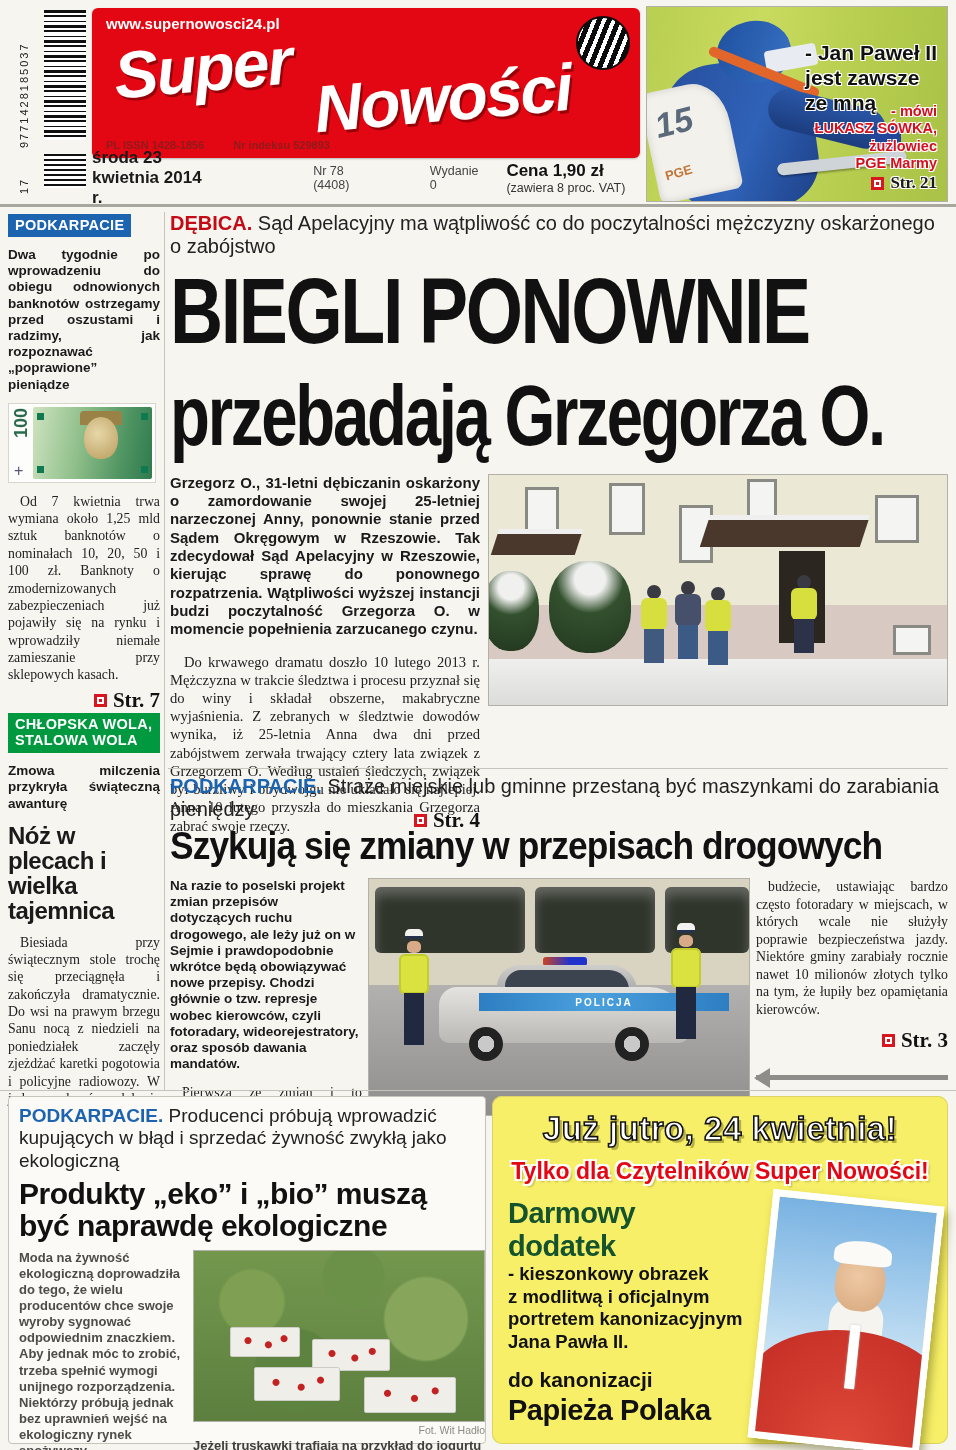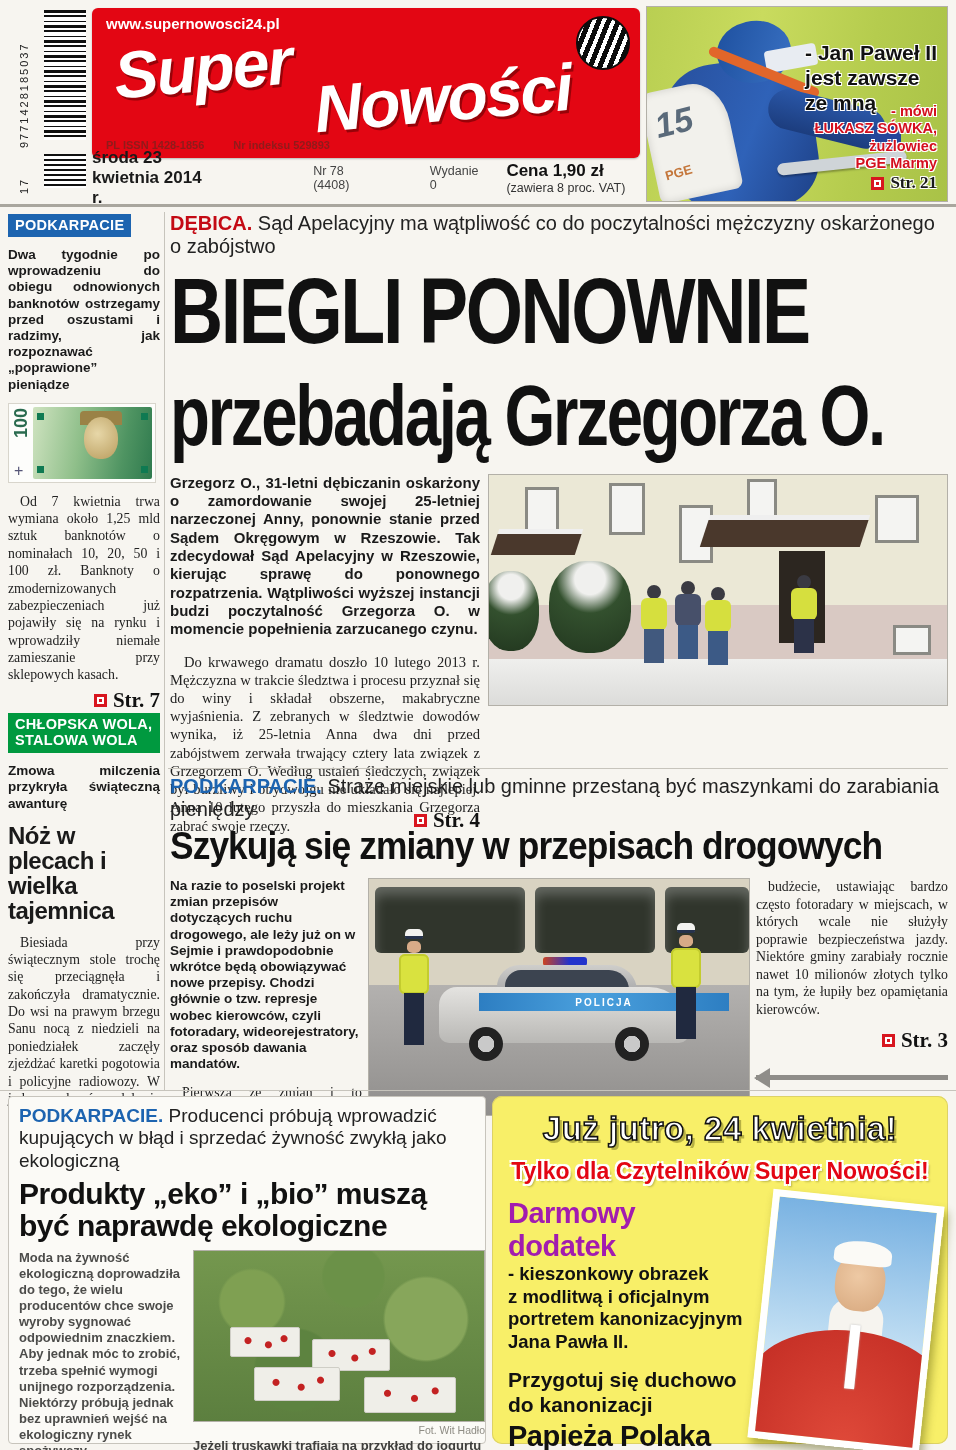--- a/index.html
+++ b/index.html
@@ -144,21 +144,21 @@
   .eco-caption{font-weight:bold;font-size:13px;line-height:1.28;color:#3e3e3c;margin-top:2px;}
 
   
   #promo{position:absolute;left:492px;top:1096px;width:456px;height:348px;background:#f8ef68;border-radius:10px;padding:14px 16px;box-shadow:inset 0 0 0 1px #ddd265;}
   .promo-title{text-align:center;font-weight:bold;font-size:33px;letter-spacing:.5px;color:#fff;
     -webkit-text-stroke:1.6px #111;text-shadow:3px 3px 0 rgba(60,60,0,.35);}
   .promo-sub{text-align:center;font-weight:bold;font-size:23px;margin-top:10px;color:#e30613;
     text-shadow:-2px -2px 0 #fff,2px -2px 0 #fff,-2px 2px 0 #fff,2px 2px 0 #fff,3px 3px 2px rgba(60,60,0,.3);}
   #promo-row{display:flex;margin-top:12px;}
   #promo-left{width:246px;}
-  .promo-offer{font-weight:bold;font-size:29px;color:#a21caf;letter-spacing:-.5px;}
+  .promo-offer{font-weight:bold;font-size:29px;color:#14532d;letter-spacing:-.5px;}
   .promo-line{font-weight:bold;font-size:18.5px;line-height:1.22;color:#111;}
   .promo-prep{font-weight:bold;font-size:21px;line-height:1.2;margin-top:14px;color:#111;}
   .promo-pope{font-weight:bold;font-size:29px;margin-top:2px;color:#111;letter-spacing:-.5px;}
   #pope-photo{position:relative;width:178px;height:250px;margin-left:16px;background:linear-gradient(#79b2e2,#cfe7f6 70%);border:7px solid #fff;transform:rotate(6deg);box-shadow:4px 6px 10px rgba(80,80,0,.45);overflow:hidden;}
   .pope-cape{position:absolute;left:-12px;bottom:-10px;width:200px;height:120px;background:radial-gradient(ellipse at 50% 100%,#e04a3a,#c02a22);border-radius:50% 50% 0 0;}
   .pope-cassock{position:absolute;left:62px;bottom:52px;width:54px;height:90px;background:#f6f4ef;border-radius:20px 20px 0 0;}
   .pope-face{position:absolute;left:64px;top:48px;width:50px;height:58px;background:radial-gradient(circle at 45% 40%,#eec9a4,#d7a87e);border-radius:46% 46% 42% 42%;}
   .pope-cap{position:absolute;left:60px;top:36px;width:58px;height:24px;background:#fbfaf6;border-radius:50% 50% 20% 20%;}
   .pope-stole{position:absolute;left:84px;bottom:52px;width:10px;height:64px;background:#fff;box-shadow:0 0 2px #bbb;}
 </style>
@@ -403,21 +403,20 @@
     <div class="promo-title">Już jutro, 24 kwietnia!</div>
     <div class="promo-sub">Tylko dla Czytelników Super Nowości!</div>
     <div id="promo-row">
       <div id="promo-left">
         <div class="promo-offer">Darmowy dodatek</div>
         <div class="promo-line">- kieszonkowy obrazek</div>
         <div class="promo-line">z modlitwą i oficjalnym</div>
         <div class="promo-line">portretem kanonizacyjnym</div>
         <div class="promo-line">Jana Pawła II.</div>
         <div class="promo-prep">
-          <div>Przygotuj się duchowo</div>
           <div>do kanonizacji</div>
         </div>
         <div class="promo-pope">Papieża Polaka</div>
 
       </div>
       <div id="pope-photo">
         <div class="pope-cassock"></div>
         <div class="pope-cape"></div>
         <div class="pope-stole"></div>
         <div class="pope-face"></div>

